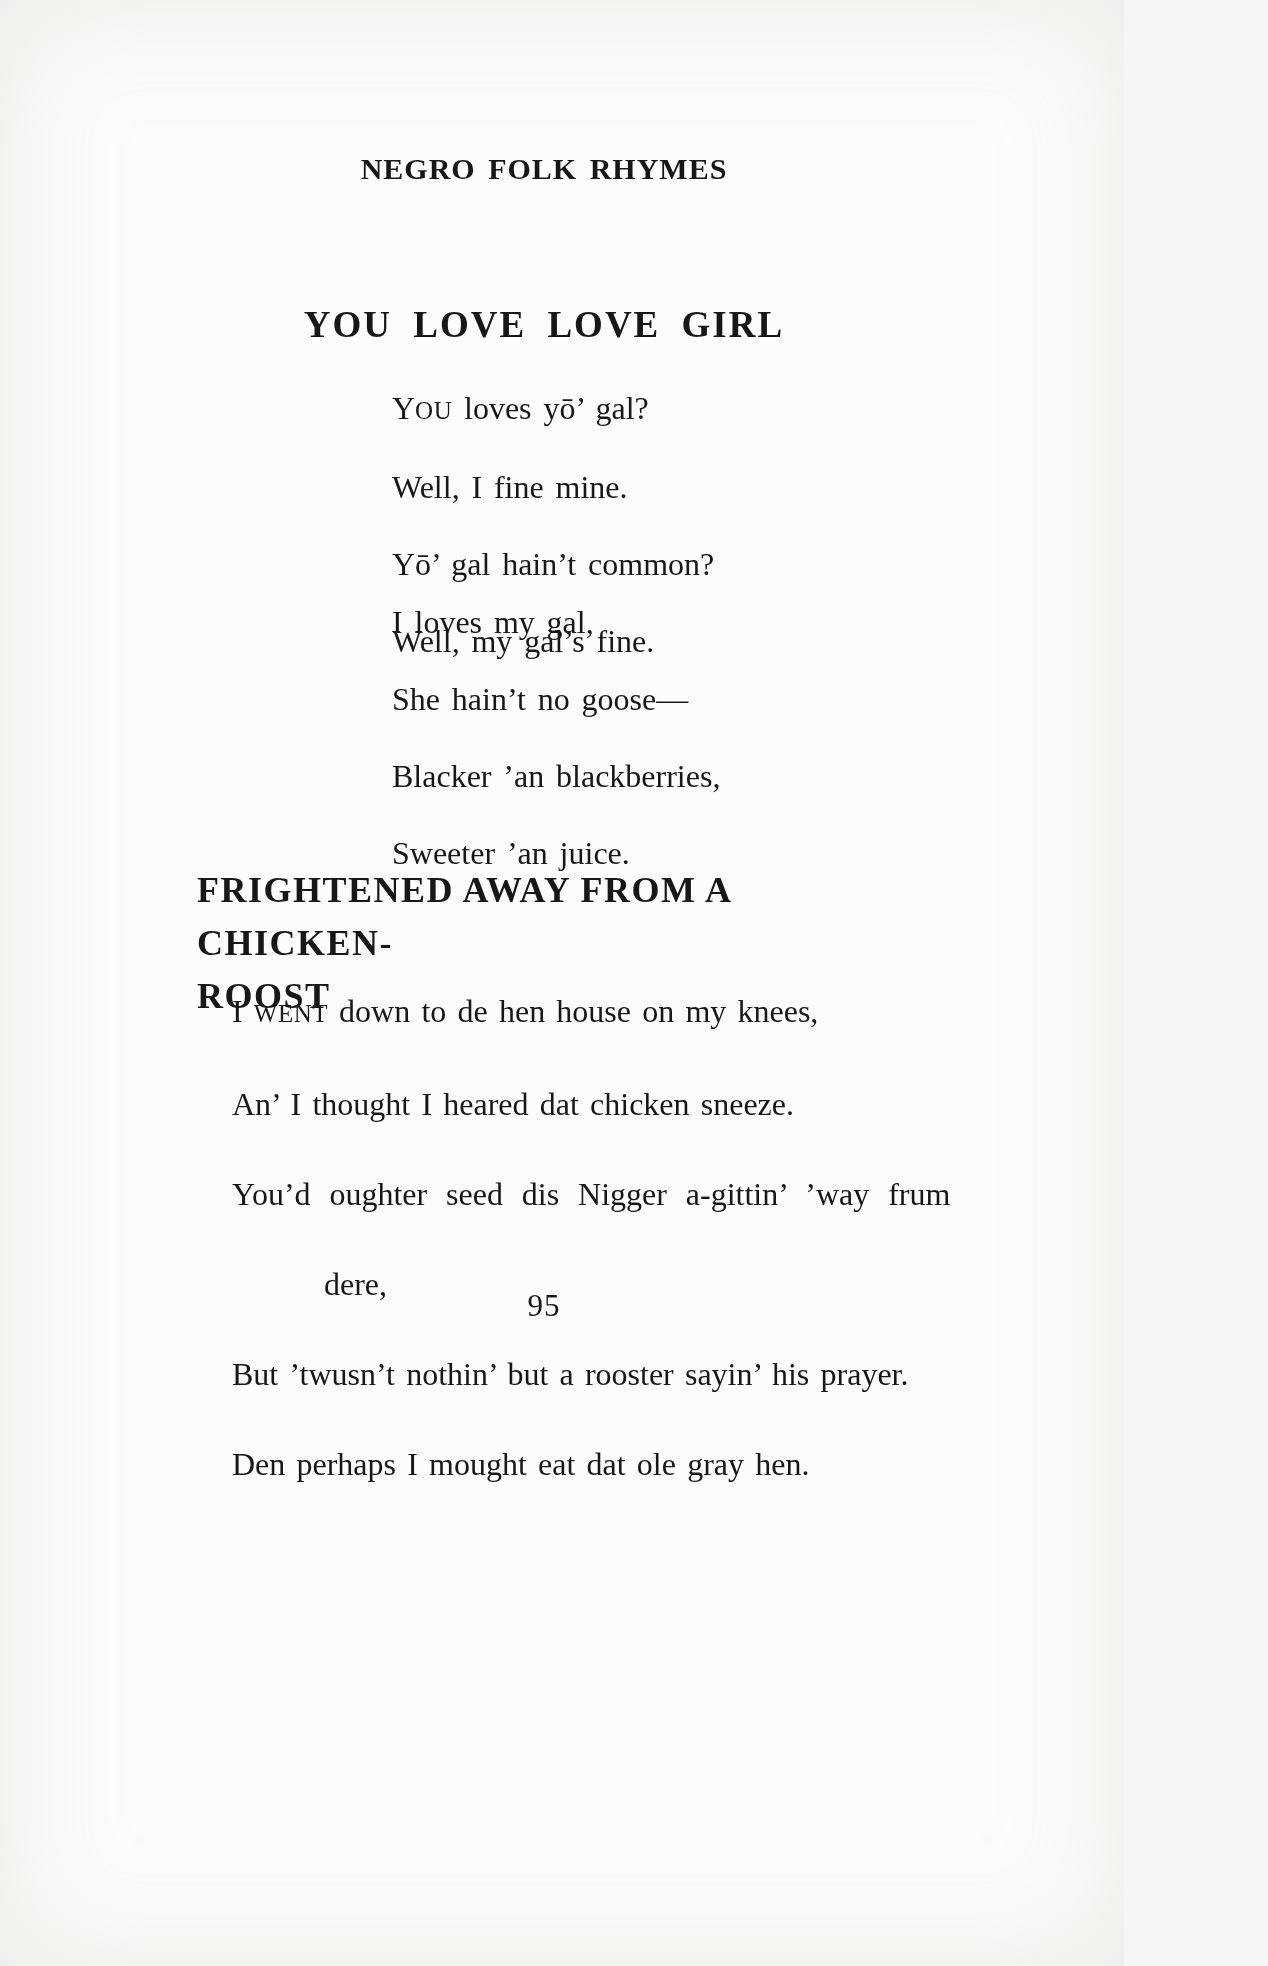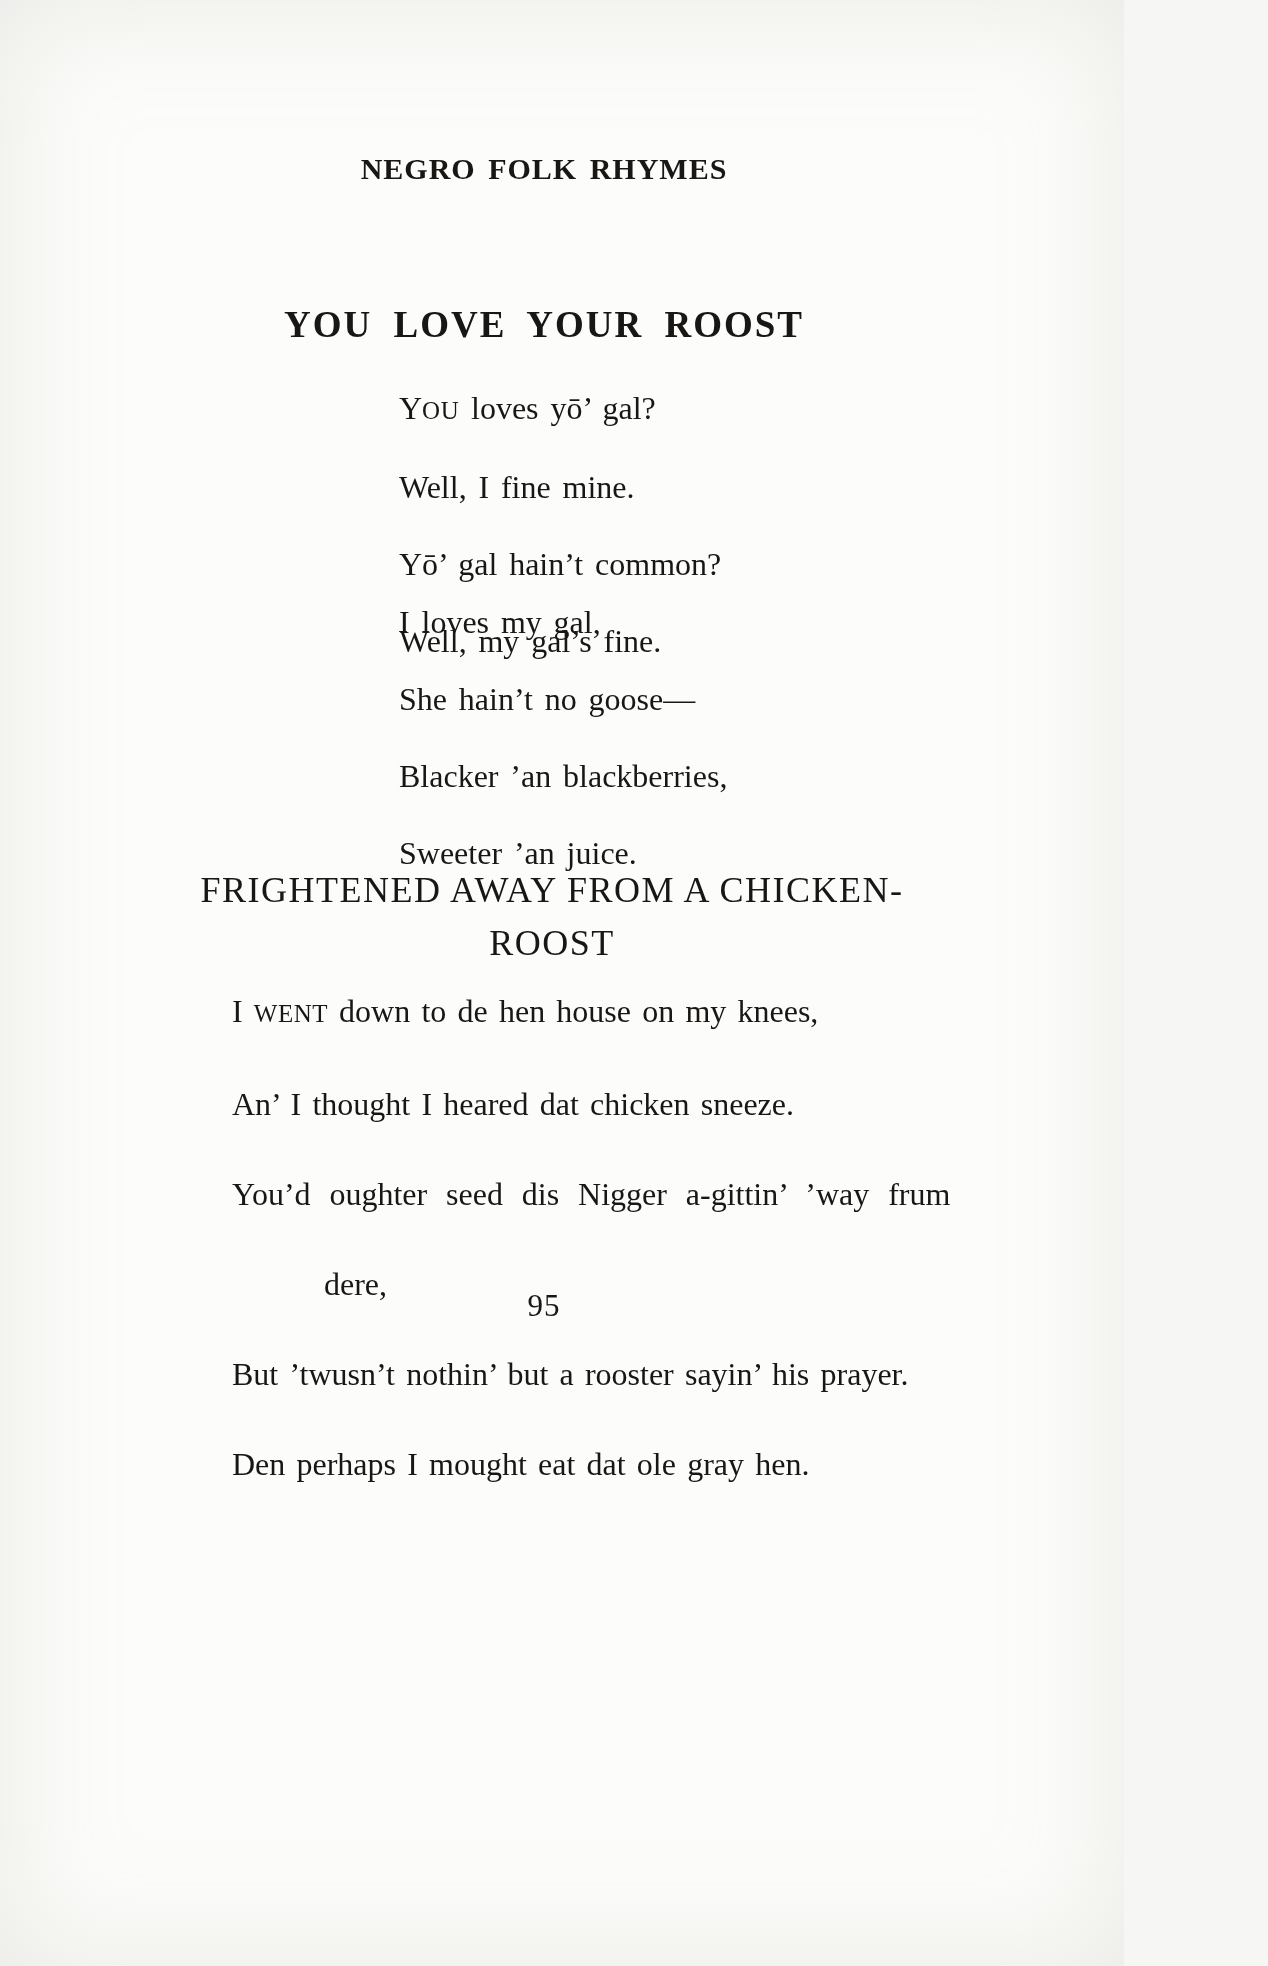--- a/index.html
+++ b/index.html
@@ -45,38 +45,38 @@
     left: 0;
     width: 100%;
     text-align: center;
     font-size: 37px;
     font-weight: bold;
     letter-spacing: 2px;
     word-spacing: 10px;
   }
   .stanza {
     position: absolute;
-    left: 216px;
+    left: 209px;
   }
   .stanza-1 { top: 354px; }
   .stanza-2 { top: 568px; }
   .line {
     font-size: 32px;
     line-height: 45px;
     white-space: nowrap;
     word-spacing: 0.12em;
   }
   .poem2-title {
     position: absolute;
     top: 834px;
-    left: 8px;
+    left: 14px;
     width: 100%;
-    text-align: center;
+    text-align: left;
     font-size: 36px;
-    font-weight: normal;
+    font-weight: bold;
     letter-spacing: 1.5px;
     line-height: 53px;
   }
   .poem2-body {
     position: absolute;
     top: 950px;
     left: 4px;
     width: 718px;
   }
   .poem2-body .line {
@@ -106,21 +106,21 @@
 </style>
 </head>
 <body>
 
 <div class="page">
   <div class="content">
 
     <header class="running-head">NEGRO FOLK RHYMES</header>
 
     <section>
-      <h2 class="poem1-title">YOU LOVE YOUR ROOST</h2>
+      <h2 class="poem1-title">YOU LOVE LOVE GIRL</h2>
 
       <div class="stanza stanza-1">
         <p class="line"><span>Y</span><span class="sc">OU</span><span> loves yō’ gal?</span></p>
         <p class="line">Well, I fine mine.</p>
         <p class="line">Yō’ gal hain’t common?</p>
         <p class="line">Well, my gal’s fine.</p>
       </div>
 
       <div class="stanza stanza-2">
         <p class="line">I loves my gal,</p>

